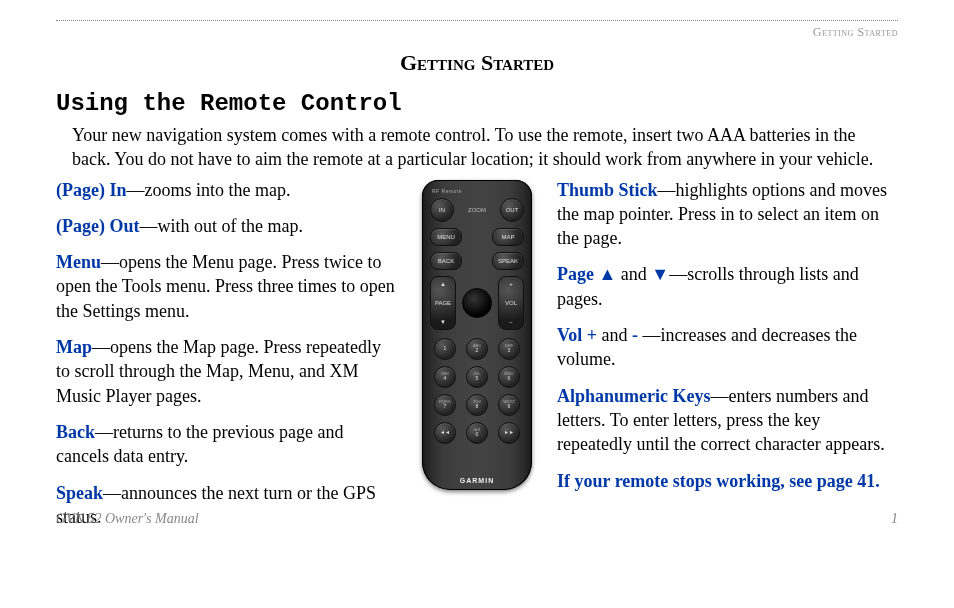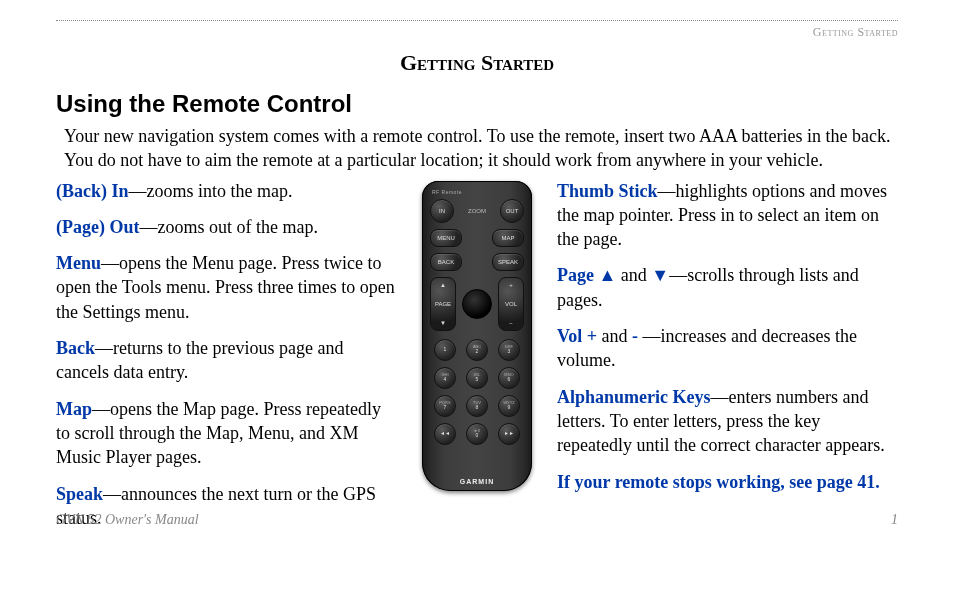--- a/index.html
+++ b/index.html
@@ -29,29 +29,29 @@
     margin-bottom: 6px;
   }
   .section-title {
     text-align: center;
     font-variant: small-caps;
     font-weight: bold;
     font-size: 22px;
     margin: 10px 0 14px 0;
   }
   h2.subheading {
-    font-family: Liberation Sans, sans-serif;
+    font-family: Liberation Mono, monospace;
     font-weight: bold;
     font-size: 24px;
     margin: 0 0 6px 0;
   }
   .intro {
     font-size: 18px;
     line-height: 1.35;
-    margin: 0 0 6px 8px;
+    margin: 0 0 6px 16px;
   }
   .columns {
     display: flex;
     gap: 14px;
   }
   .col {
     flex: 1 1 0;
     font-size: 18px;
     line-height: 1.35;
   }
@@ -189,25 +189,25 @@
   <div class="header-right">Getting Started</div>
 
   <div class="section-title">Getting Started</div>
 
   <h2 class="subheading">Using the Remote Control</h2>
   <p class="intro">Your new navigation system comes with a remote control. To use the remote, insert two AAA batteries in the back. You do not have to aim the remote at a particular location; it should work from anywhere in your vehicle.</p>
 
   <div class="columns">
 
     <div class="col">
-      <p><span class="term">(Back) In</span><span>—zooms into the map.</span></p>
-      <p><span class="term">(Page) Out</span><span>—zooms out of the map.</span></p>
+      <p><span class="term">(Page) In</span><span>—zooms into the map.</span></p>
+      <p><span class="term">(Page) Out</span><span>—with out of the map.</span></p>
       <p><span class="term">Menu</span><span>—opens the Menu page. Press twice to open the Tools menu. Press three times to open the Settings menu.</span></p>
+      <p><span class="term">Map</span><span>—opens the Map page. Press repeatedly to scroll through the Map, Menu, and XM Music Player pages.</span></p>
       <p><span class="term">Back</span><span>—returns to the previous page and cancels data entry.</span></p>
-      <p><span class="term">Map</span><span>—opens the Map page. Press repeatedly to scroll through the Map, Menu, and XM Music Player pages.</span></p>
       <p><span class="term">Speak</span><span>—announces the next turn or the GPS status.</span></p>
     </div>
 
     <div class="remote-wrap">
       <div class="remote">
         <div class="label-top">RF Remote</div>
         <div class="row">
           <div class="btn round">IN</div>
           <div class="mid-label">ZOOM</div>
           <div class="btn round">OUT</div>

